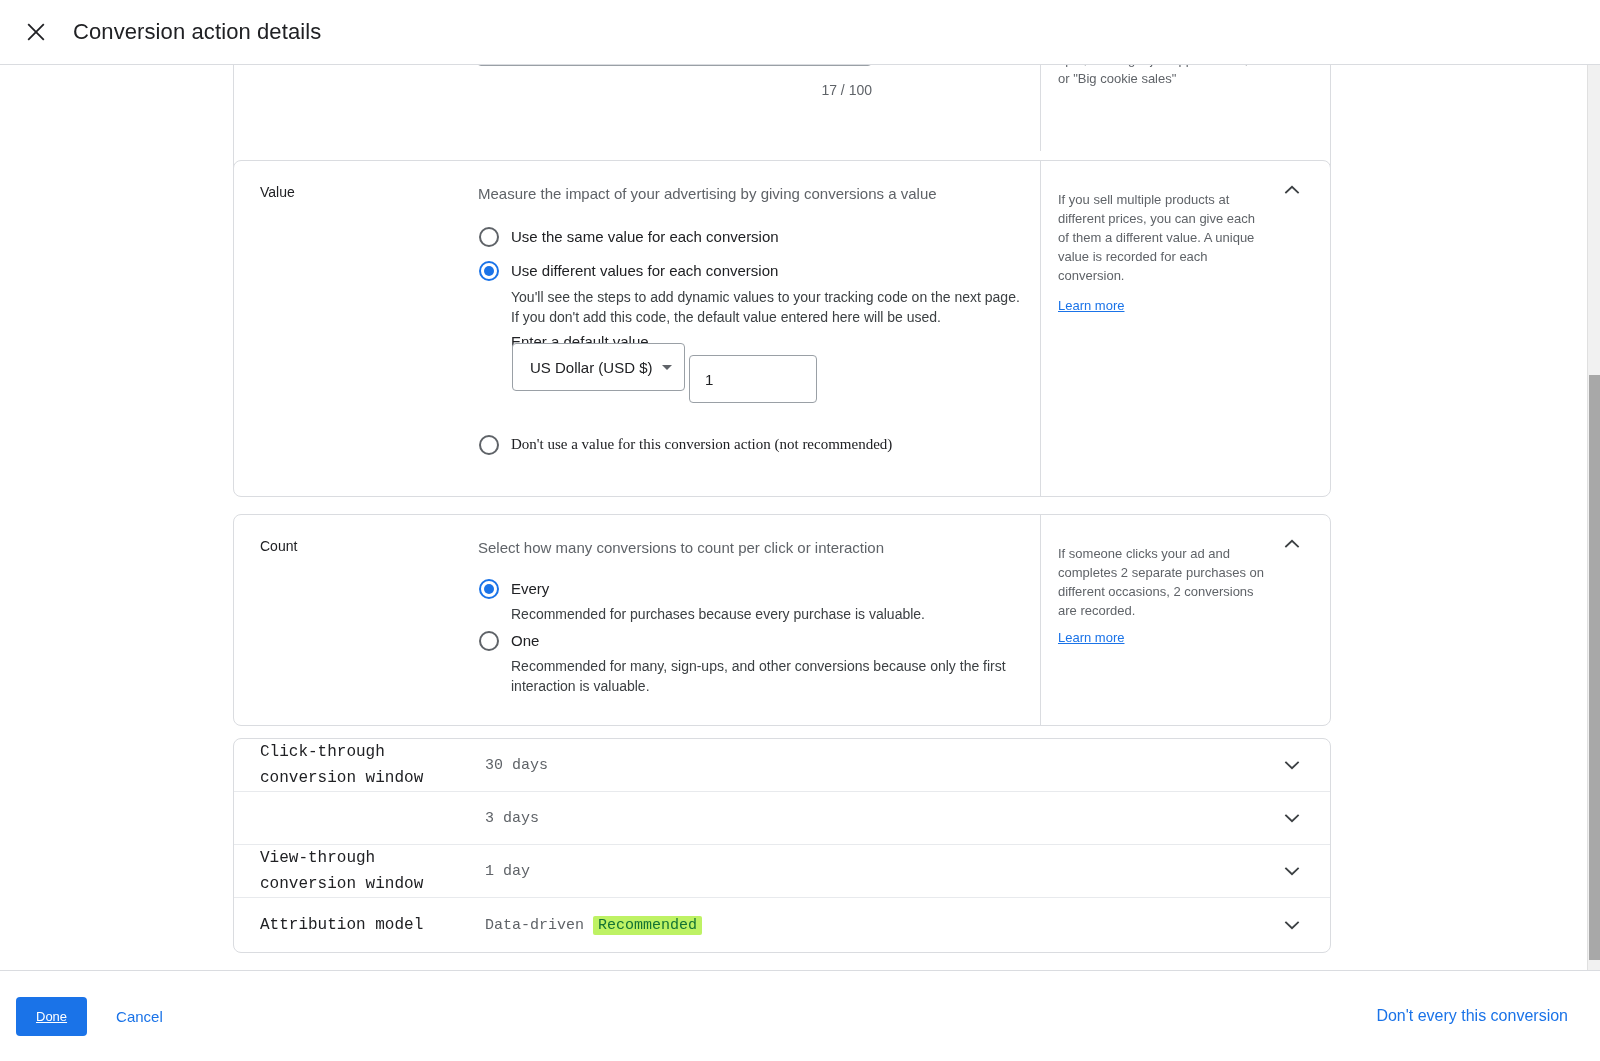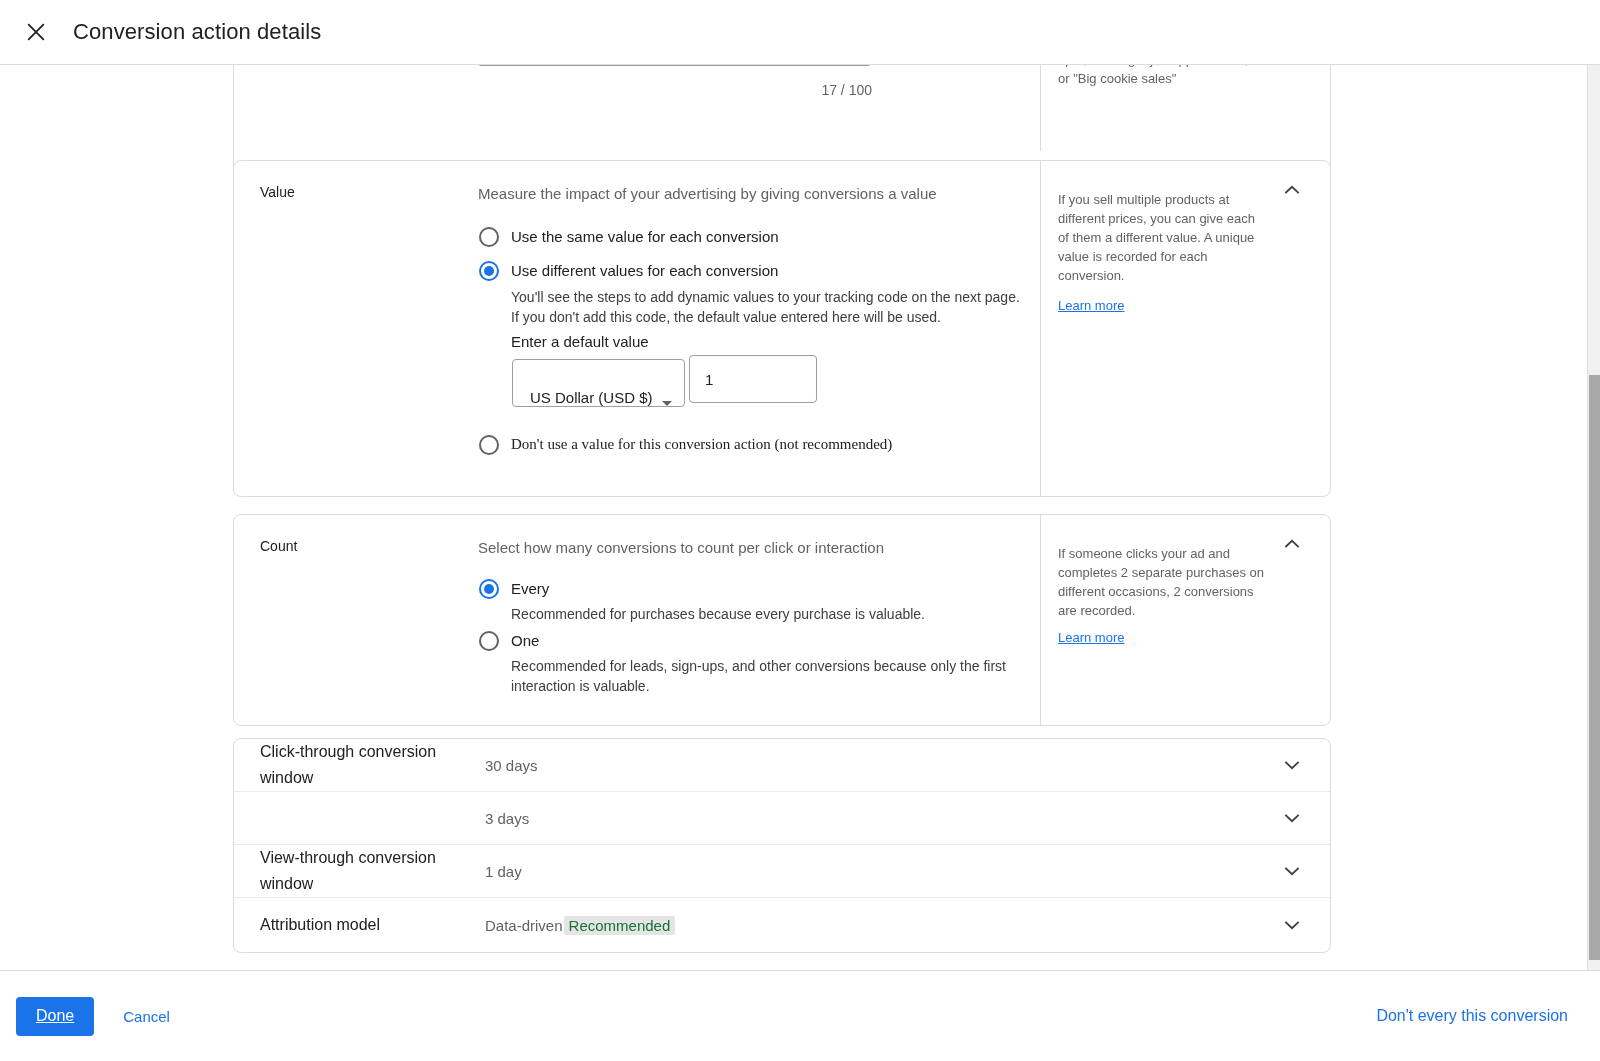--- a/index.html
+++ b/index.html
@@ -249,41 +249,42 @@
     box-sizing: border-box;
     overflow: hidden;
   }
   .crow {
     position: relative;
     height: 52px;
     border-bottom: 1px solid #e8eaed;
     display: flex;
     align-items: center;
     cursor: pointer;
+    font-family: Liberation Mono, monospace;
   }
   .crow:last-child { border-bottom: none; }
   .crow-label {
     position: absolute;
     left: 26px;
     width: 215px;
     font-size: 16px;
     line-height: 26px;
     color: #202124;
   }
   .crow-value {
     position: absolute;
     left: 251px;
     font-size: 15px;
     color: #5f6368;
     display: flex;
     align-items: center;
   }
   .badge {
-    margin-left: 1px;
-    background: #e5e5e5;
+    margin-left: 9px;
+    background: #bef264;
     color: #137333;
     font-size: 15px;
     padding: 1px 5px;
     border-radius: 2px;
   }
   .crow-chev {
     position: absolute;
     right: 26px;
     width: 24px; height: 24px;
     display: flex; align-items: center; justify-content: center;
@@ -300,21 +301,21 @@
     border-top: 1px solid #dadce0;
     display: flex;
     align-items: center;
     box-sizing: border-box;
     z-index: 20;
   }
   .btn-done {
     margin-left: 16px;
     background: #1a73e8;
     color: #ffffff;
-    font-size: 16px;
+    font-size: 13px;
     font-family: "Liberation Sans", sans-serif;
     border: none;
     border-radius: 4px;
     height: 39px;
     padding: 0 20px;
     cursor: pointer;
     text-decoration: underline;
   }
   .btn-cancel {
     margin-left: 19px;
@@ -390,21 +391,21 @@
 
       <div class="radio radio-off" style="left:245px; top:66px;"></div>
       <div class="radio-label" style="left:277px; top:67px;">Use the same value for each conversion</div>
 
       <div class="radio radio-on" style="left:245px; top:100px;"></div>
       <div class="radio-label" style="left:277px; top:101px;">Use different values for each conversion</div>
       <div class="radio-desc" style="left:277px; top:126px; width:520px;">You'll see the steps to add dynamic values to your tracking code on the next page. If you don't add this code, the default value entered here will be used.</div>
 
       <div class="field-label" style="left:277px; top:172px;">Enter a default value</div>
 
-      <div class="currency-select" style="left:278px; top:198px;align-items:flex-end;">
+      <div class="currency-select" style="left:278px; top:182px;">
         <span class="currency-text">US Dollar (USD $)</span>
         <span class="currency-caret"></span>
       </div>
       <input class="value-input" style="left: 455px; top: 194px;" value="1">
 
       <div class="radio radio-off" style="left:245px; top:274px;"></div>
       <div class="radio-label" style="left:277px; top:275px;font-family:Liberation Serif, serif;">Don't use a value for this conversion action (not recommended)</div>
 
       <div class="card-sep" style="left:806px; top:0px; height:335px;"></div>
       <div class="side-help" style="left:824px; top:29px;">If you sell multiple products at different prices, you can give each of them a different value. A unique value is recorded for each conversion.</div>
@@ -422,21 +423,21 @@
     <div class="card card-count">
       <div class="card-title" style="top:23px;">Count</div>
       <div class="card-subtitle" style="left:244px; top:24px;">Select how many conversions to count per click or interaction</div>
 
       <div class="radio radio-on" style="left:245px; top:64px;"></div>
       <div class="radio-label" style="left:277px; top:65px;">Every</div>
       <div class="radio-desc" style="left:277px; top:89px; width:560px;">Recommended for purchases because every purchase is valuable.</div>
 
       <div class="radio radio-off" style="left:245px; top:116px;"></div>
       <div class="radio-label" style="left:277px; top:117px;">One</div>
-      <div class="radio-desc" style="left:277px; top:141px; width:500px;">Recommended for leads, sign-ups, and other conversions because only the first interaction is valuable.</div>
+      <div class="radio-desc" style="left:277px; top:141px; width:500px;">Recommended for many, sign-ups, and other conversions because only the first interaction is valuable.</div>
 
       <div class="card-sep" style="left:806px; top:0px; height:210px;"></div>
       <div class="side-help" style="left:824px; top:29px;">If someone clicks your ad and completes 2 separate purchases on different occasions, 2 conversions are recorded.</div>
       <div class="learn-more" style="left:824px; top:115px;">Learn more</div>
 
       <div class="collapse-btn" style="left:1040px; top:13px;">
         <span>
           <svg width="20" height="20" viewBox="0 0 20 20" aria-hidden="true">
             <path d="M4 12.5 L10 6.8 L16 12.5" stroke="#3c4043" stroke-width="1.8" fill="none" stroke-linecap="square"></path>
           </svg>

